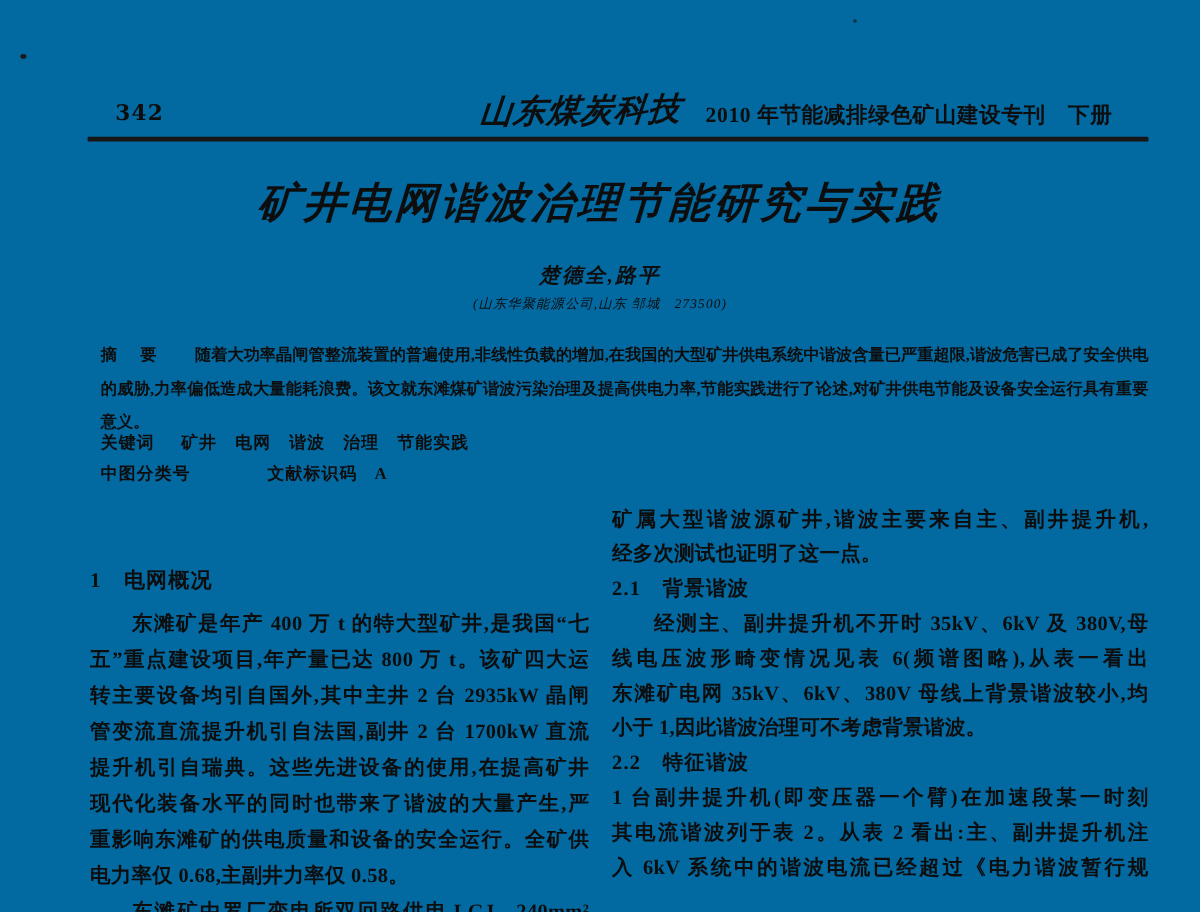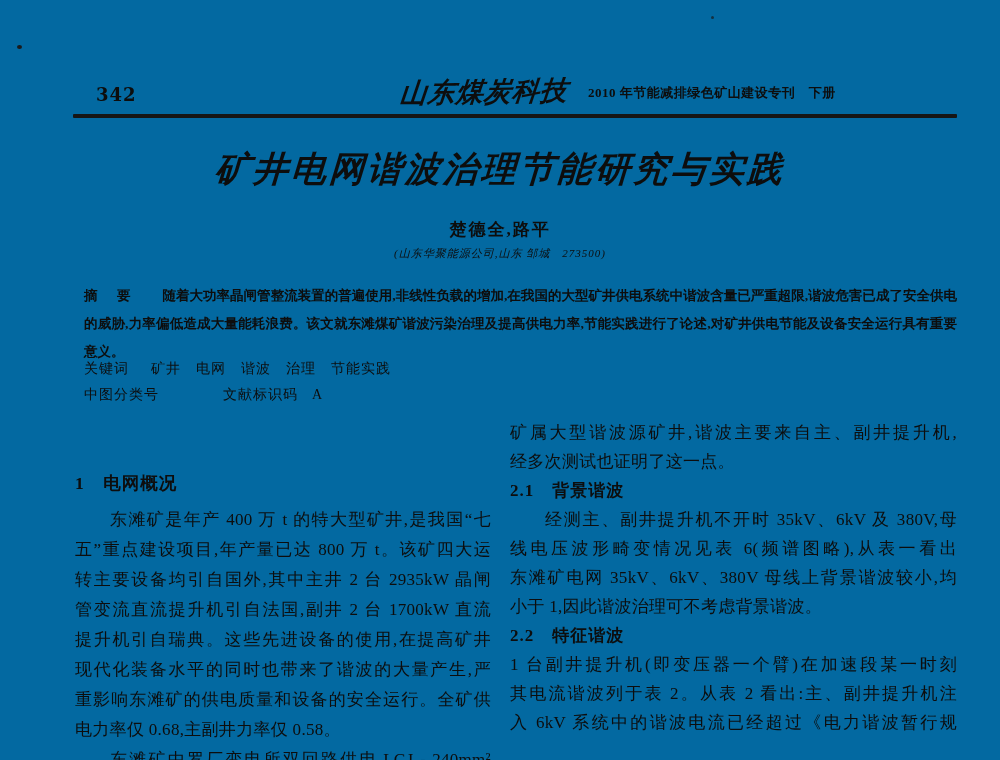--- a/index.html
+++ b/index.html
@@ -19,72 +19,72 @@
     font-family:"DejaVu Serif",serif;
   }
   .journal-logo{
     position:absolute;left:400px;top:74px;width:170px;
     font-size:27px;font-weight:900;font-style:italic;
     letter-spacing:1px;white-space:nowrap;
     transform:skewX(-6deg) rotate(-1deg);
   }
   .issue-title{
     position:absolute;left:588px;top:84px;
-    font-size:13px;font-weight:700;white-space:nowrap;
+    font-size:18px;font-weight:700;white-space:nowrap;
     letter-spacing:0.5px;
   }
   .header-rule{
     position:absolute;left:73px;top:114px;width:884px;height:4px;
     background:#161616;border-radius:1px;
   }
   
   .article-title{
     position:absolute;left:0;top:146px;width:1000px;
     text-align:center;
     font-size:35px;font-weight:900;font-style:italic;
     letter-spacing:3px;white-space:nowrap;
     transform:skewX(-3deg);
   }
   .authors{
     position:absolute;left:0;top:218px;width:1000px;
-    text-align:center;font-size:17px;font-weight:800;
+    text-align:center;font-size:17px;font-weight:800;font-style:italic;
     letter-spacing:2px;
   }
   .affiliation{
     position:absolute;left:0;top:246px;width:1000px;
     text-align:center;font-size:11px;font-weight:400;font-style:italic;
     letter-spacing:1px;
   }
   
   .abstract{
     position:absolute;left:84px;top:282px;width:873px;
     font-size:13.5px;font-weight:700;line-height:28px;
     text-align:justify;
   }
   .abstract .label{font-weight:900;letter-spacing:8px;margin-right:24px;}
   .meta-line{
     position:absolute;left:84px;
-    font-size:14px;font-weight:400;white-space:nowrap;letter-spacing:1px;
+    font-size:14px;font-weight:700;white-space:nowrap;letter-spacing:1px;
   }
   .keywords-line{top:360px;}
   .clc-line{top:386px;}
   .keywords-line .label{margin-right:22px;}
   .clc-line .label{margin-right:64px;}
   .clc-line .doc-code{margin-left:14px;}
   
   .columns{
     position:absolute;left:75px;top:418px;width:882px;height:342px;
     overflow:hidden;
   }
   .col{position:absolute;top:0;overflow:hidden;}
   .col-left{left:0;width:416px;height:400px;}
   .col-right{left:435px;width:447px;height:400px;}
   .line{
     height:30px;line-height:30px;
-    font-size:17px;font-weight:400;
+    font-size:17px;font-weight:700;
     text-align:justify;text-align-last:justify;
     overflow:hidden;letter-spacing:0.3px;
   }
   .col-right .line{height:29px;line-height:29px;}
   .line.h1{
     margin-top:50px;margin-bottom:7px;
     font-weight:900;font-size:17.5px;
     text-align:right;text-align-last:left;letter-spacing:1px;
   }
   .line.h2{

